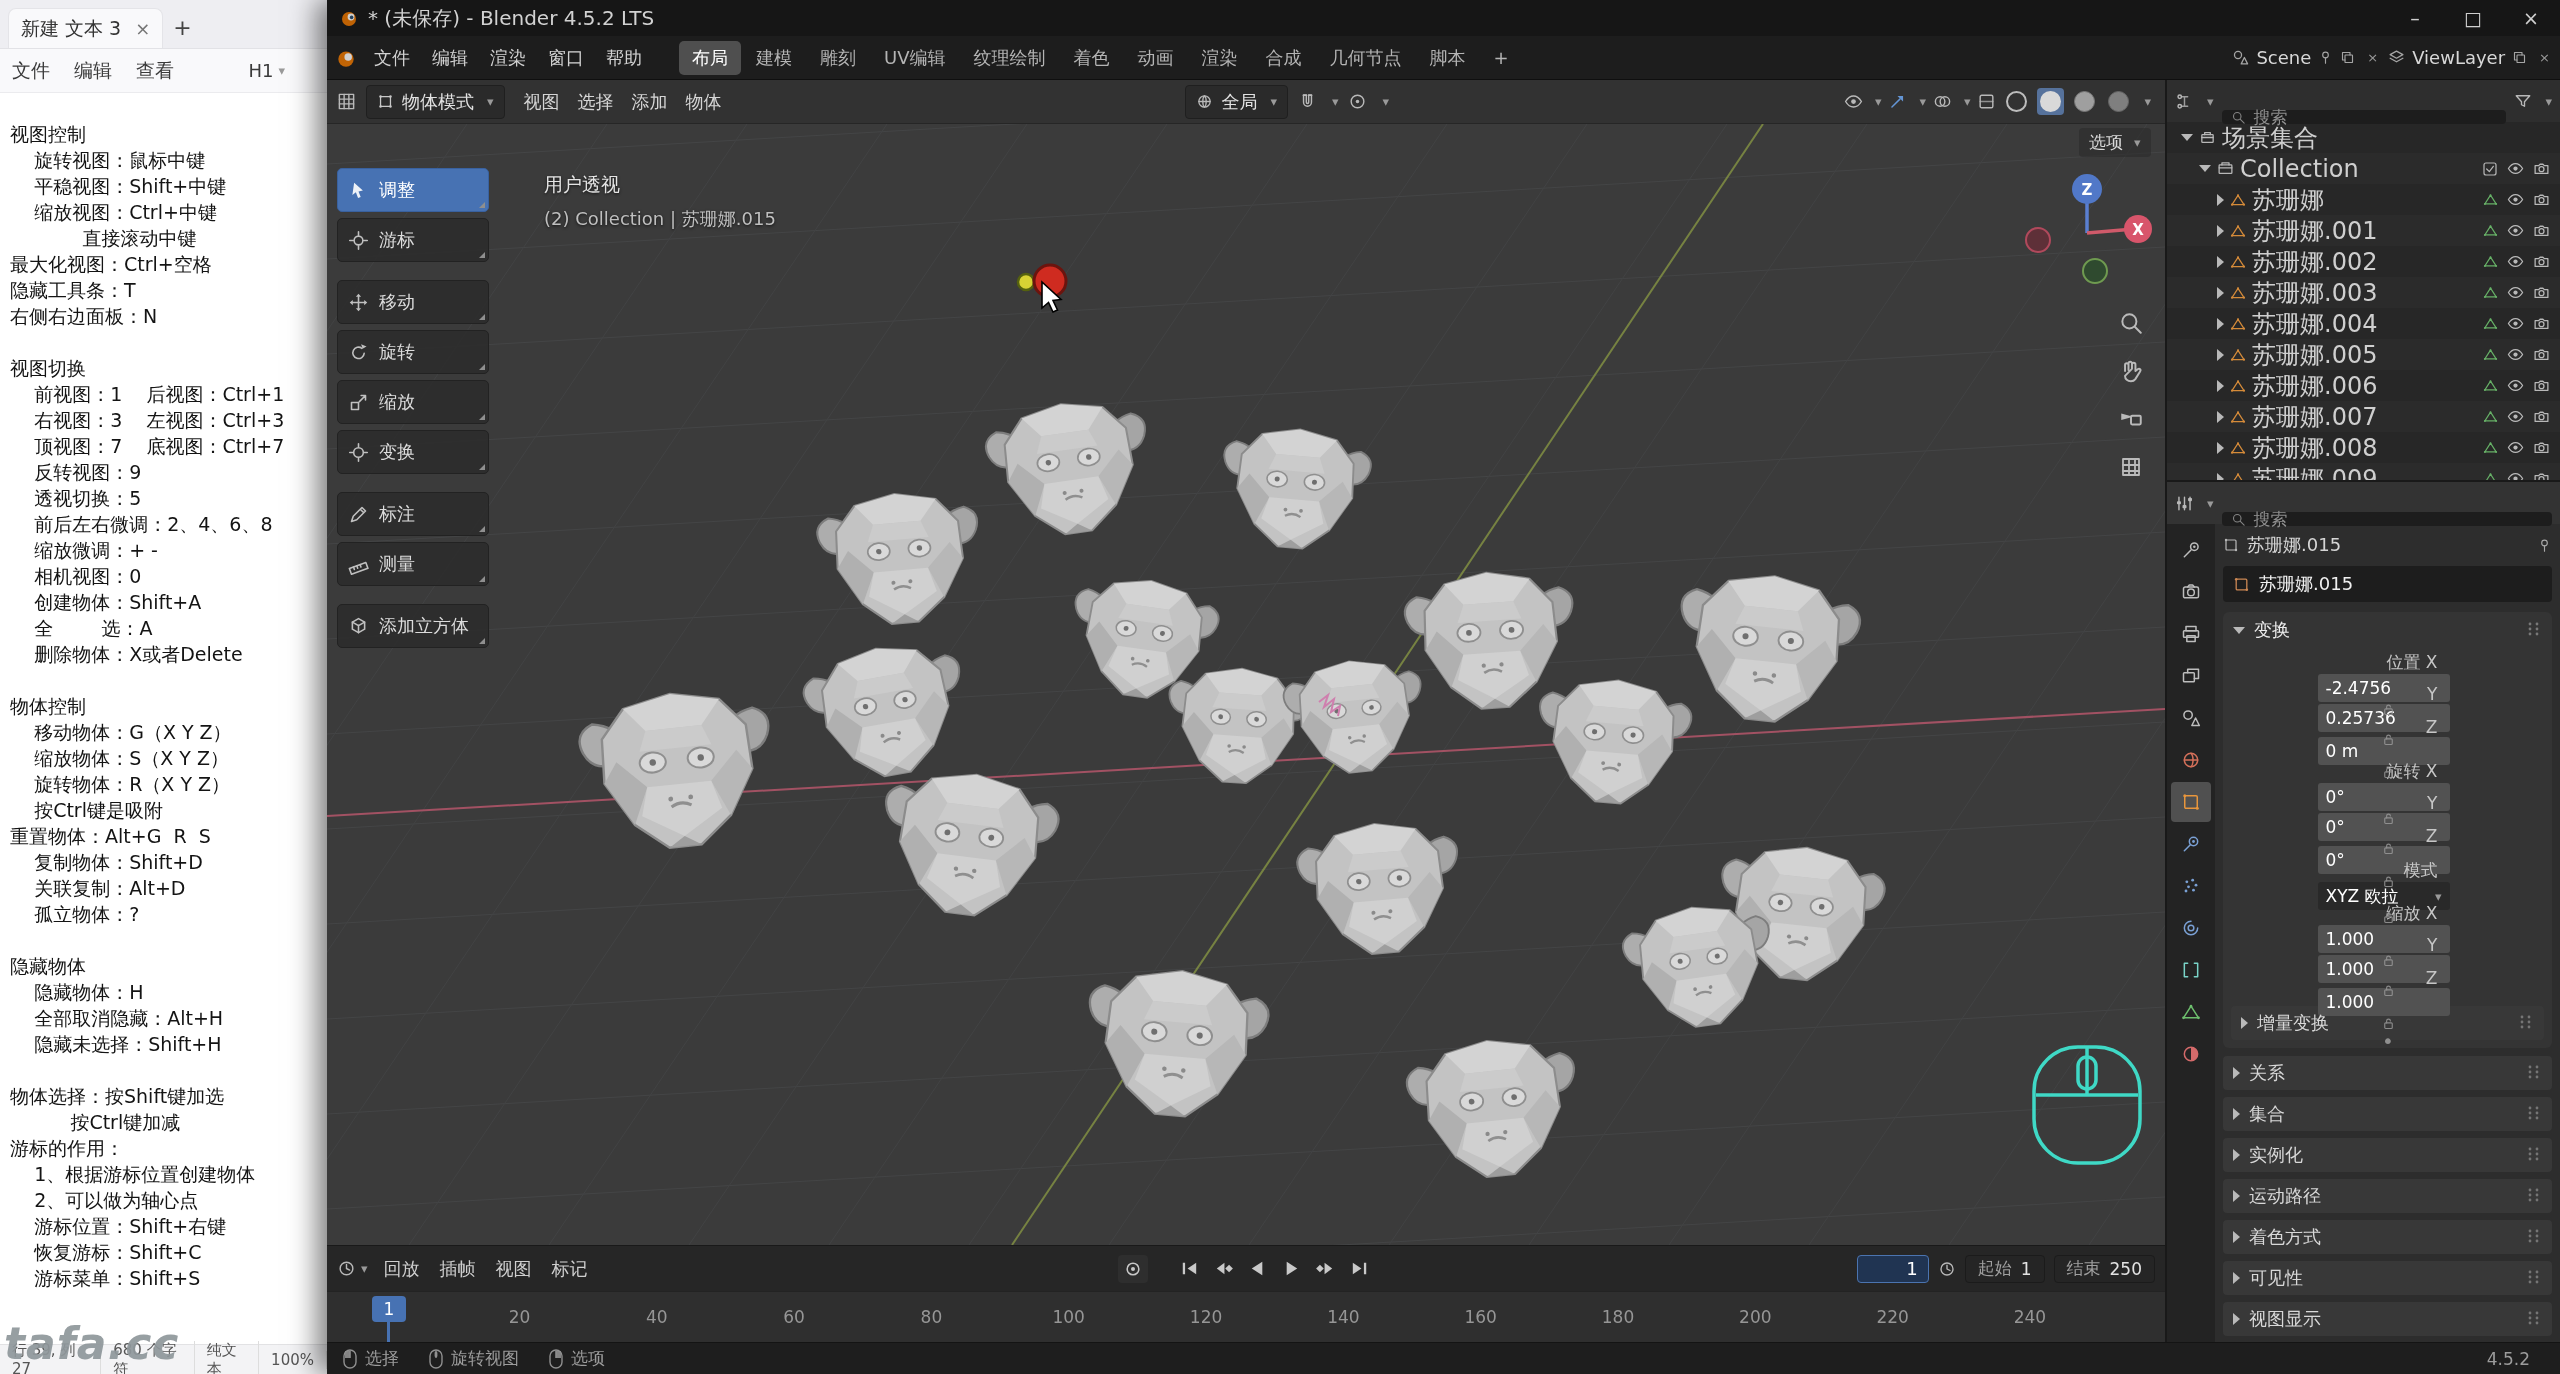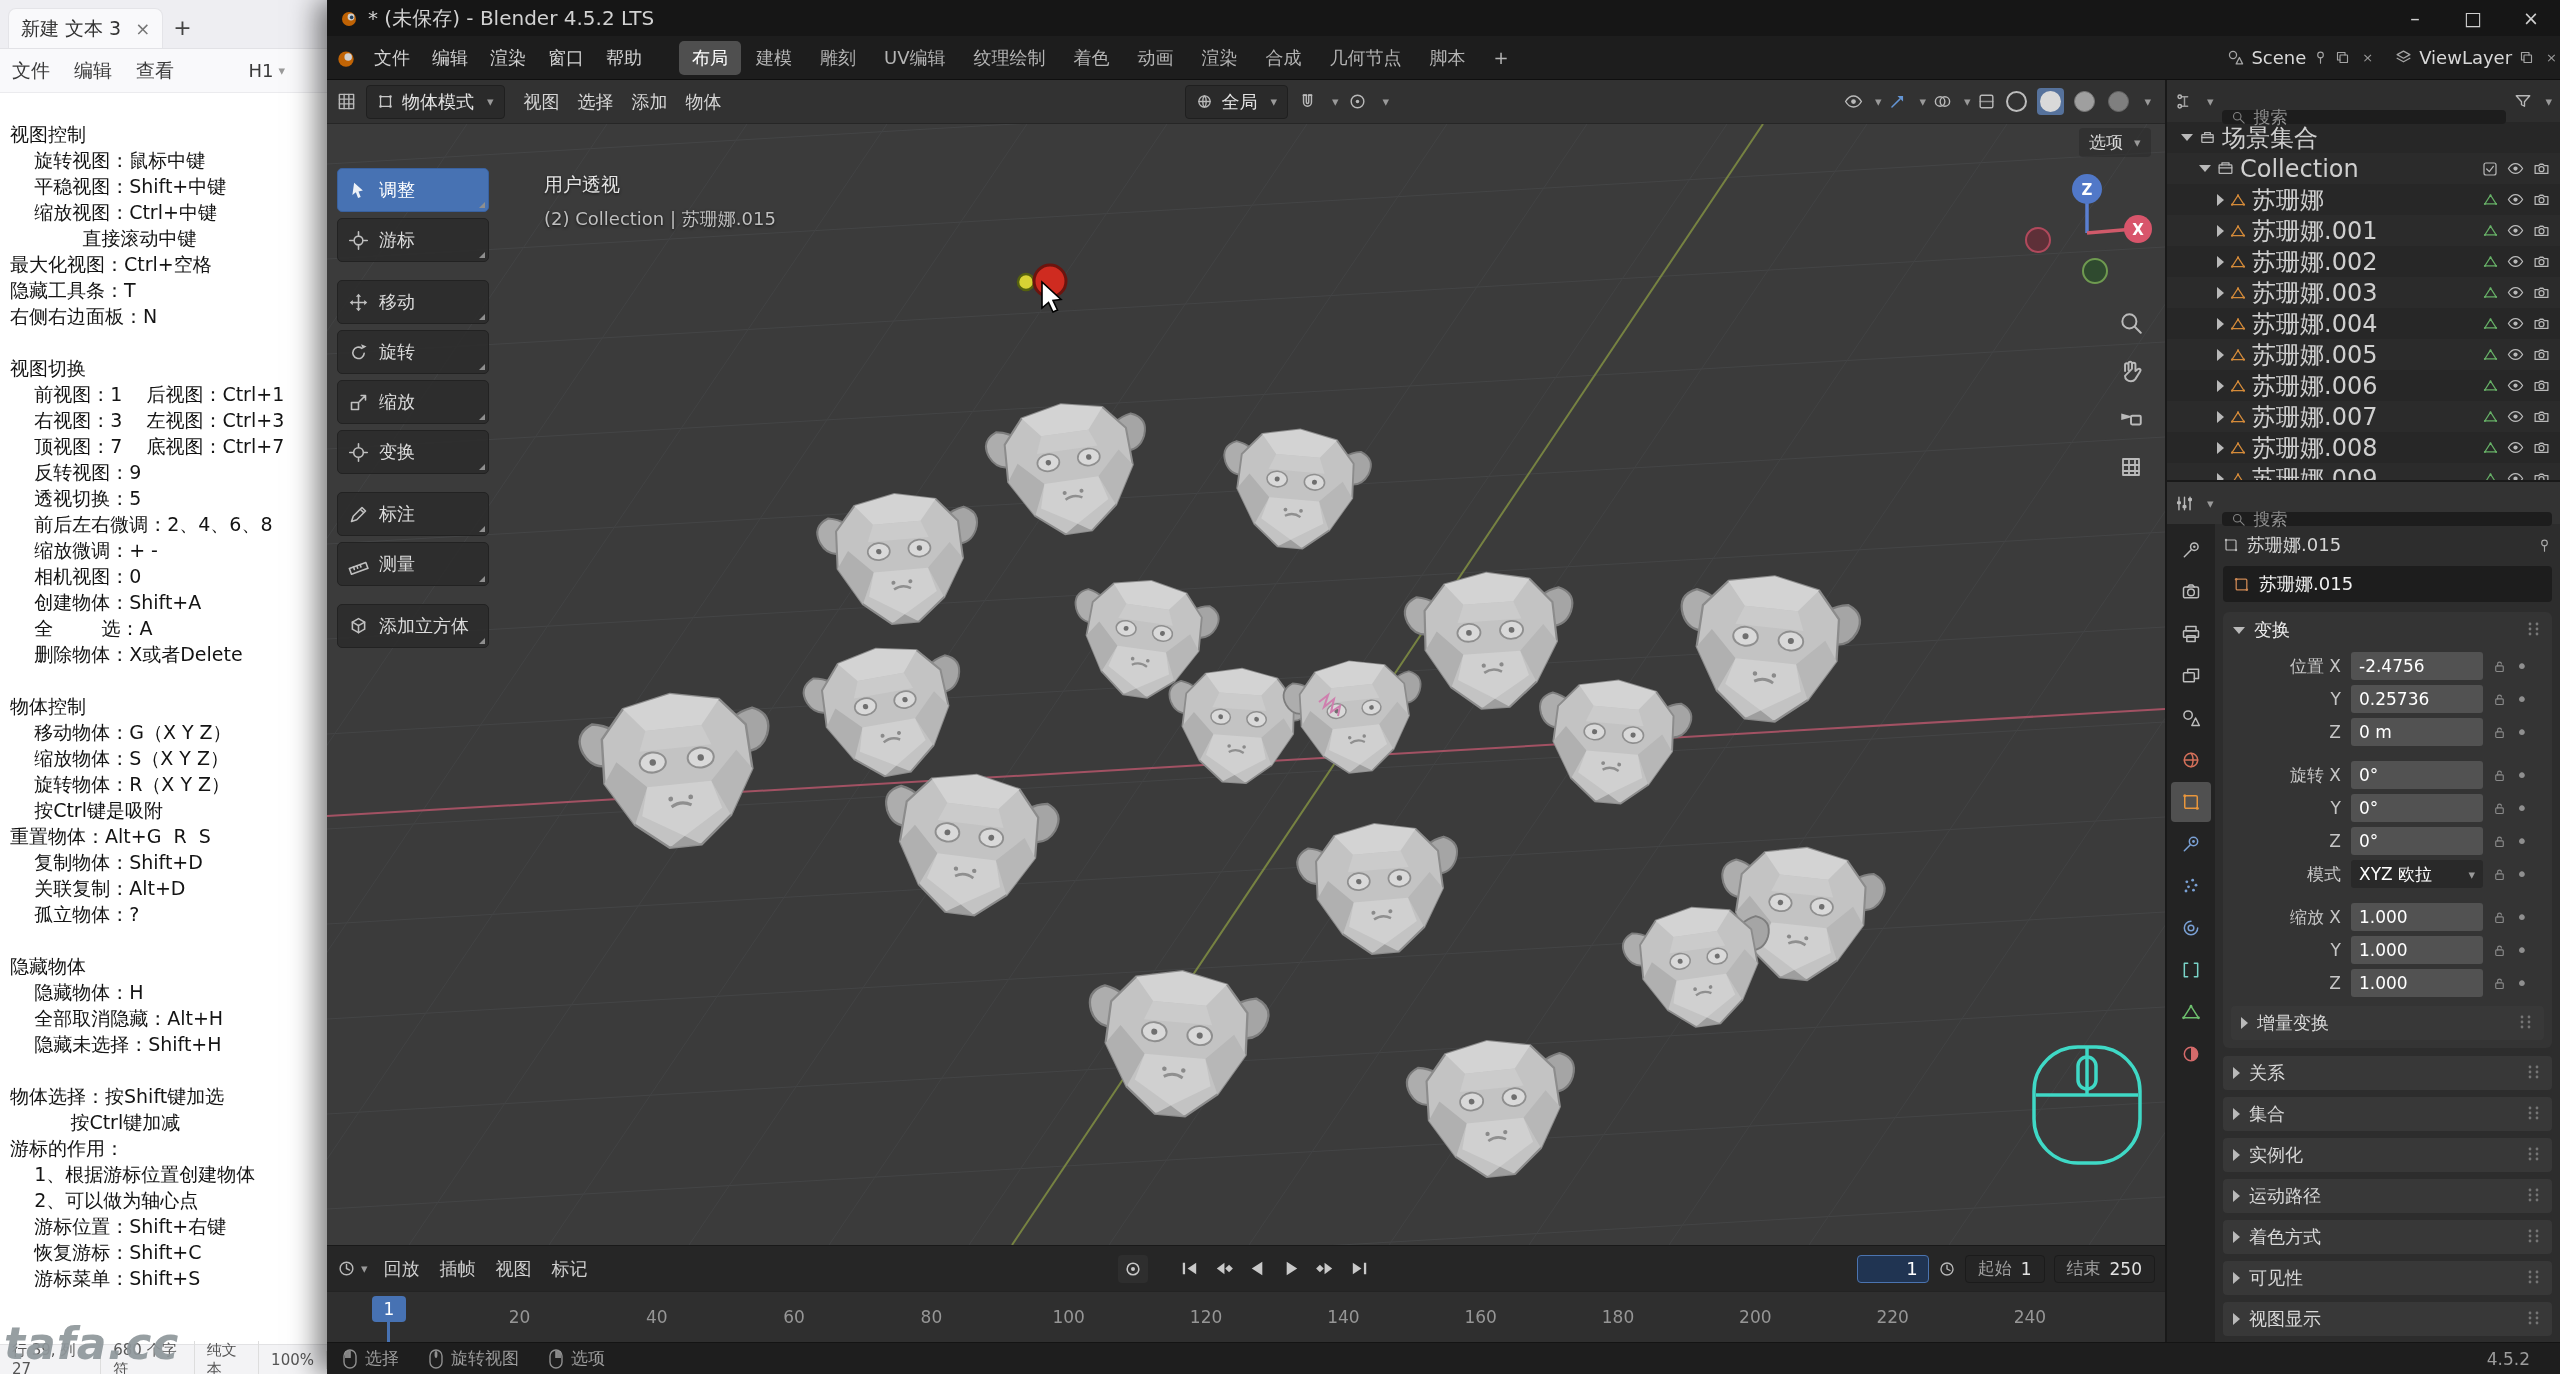--- a/index.html
+++ b/index.html
@@ -35,21 +35,21 @@
   .b-title{font-size:20px;color:#d2d2d2;margin-left:9px;}
   .win-btns{margin-left:auto;display:flex;}
   .wb{width:58px;text-align:center;line-height:36px;font-size:19px;color:#cfcfcf;}
   .b-topbar{position:absolute;left:0;top:36px;width:100%;height:44px;background:#1d1d1d;border-bottom:1px solid #0f0f0f;
             display:flex;align-items:center;padding-left:8px;}
   #b-menus{display:flex;margin-left:6px;}
   #b-menus span{font-size:18px;color:#d2d2d2;padding:0 11px;}
   #b-workspaces{display:flex;gap:2px;margin-left:26px;align-items:center;}
   #b-workspaces span{font-size:18px;color:#b4b4b4;padding:5px 13px;border-radius:5px;}
   #b-workspaces span.active{background:#4f4f4f;color:#ffffff;}
-  .tb-right{margin-left:auto;display:flex;align-items:center;gap:22px;margin-right:3px;font-size:18px;color:#d8d8d8;}
+  .tb-right{margin-left:auto;display:flex;align-items:center;gap:10px;margin-right:10px;font-size:18px;color:#d8d8d8;}
   .sel{display:flex;align-items:center;gap:7px;}
   .mini-ic{opacity:.8;display:inline-flex;}
 
   
   .b-viewport{position:absolute;left:0;top:80px;width:1838px;height:1165px;background:#3b3b3b;overflow:hidden;}
   .vp-header{position:relative;z-index:4;height:44px;background:#323232;border-bottom:1px solid #262626;
              display:flex;align-items:center;padding:0 10px;gap:10px;}
   .vph-left{display:flex;align-items:center;gap:10px;}
   .pill{display:flex;align-items:center;gap:8px;background:#2a2a2a;border:1px solid #1f1f1f;border-radius:4px;
         padding:4px 10px;font-size:18px;color:#e2e2e2;}
@@ -126,21 +126,21 @@
   .pr-tab{width:40px;height:40px;display:flex;align-items:center;justify-content:center;border-radius:4px;}
   .pr-tab.active{background:#505050;}
   .pr-main{flex:1;padding:4px 8px;overflow:hidden;}
   .crumb{height:34px;display:flex;align-items:center;gap:8px;font-size:18px;color:#d5d5d5;}
   .crumb .right{margin-left:auto;opacity:.8;}
   .name-field{height:36px;background:#1d1d1d;border-radius:4px;display:flex;align-items:center;gap:9px;padding:0 10px;
               font-size:18px;color:#f0f0f0;margin:4px 0 10px;}
   .panel{background:#343434;border-radius:6px;padding-bottom:8px;margin-bottom:8px;}
   .panel-h{height:36px;display:flex;align-items:center;gap:9px;padding:0 10px;font-size:18px;color:#ececec;}
   .panel-h .grip{margin-left:auto;opacity:.75;}
-  .pr-row{height:30px;display:flex;align-items:center;margin:3px 8px 0 0;}
+  .pr-row{height:30px;display:flex;align-items:center;margin:3px 8px 0 0;flex-direction:column;}
   .pr-row.gap{margin-top:13px;}
   .pr-label{width:118px;text-align:right;color:#c6c6c6;font-size:17px;margin-right:10px;flex:none;}
   .pr-field{width:132px;height:28px;background:#525252;border-radius:3px;display:flex;align-items:center;padding:0 8px;
             font-size:17px;color:#fff;flex:none;}
   .pr-field .pr-val{flex:1;text-align:left;}
   .pr-field.select{background:#292929;}
   .pr-field.select .pr-val{text-align:left;}
   .pr-lock{margin-left:9px;display:inline-flex;opacity:.85;}
   .pr-dot{margin-left:9px;color:#8f8f8f;font-size:20px;line-height:1;}
   .section{height:34px;background:#383838;border-radius:4px;display:flex;align-items:center;gap:9px;padding:0 10px;

